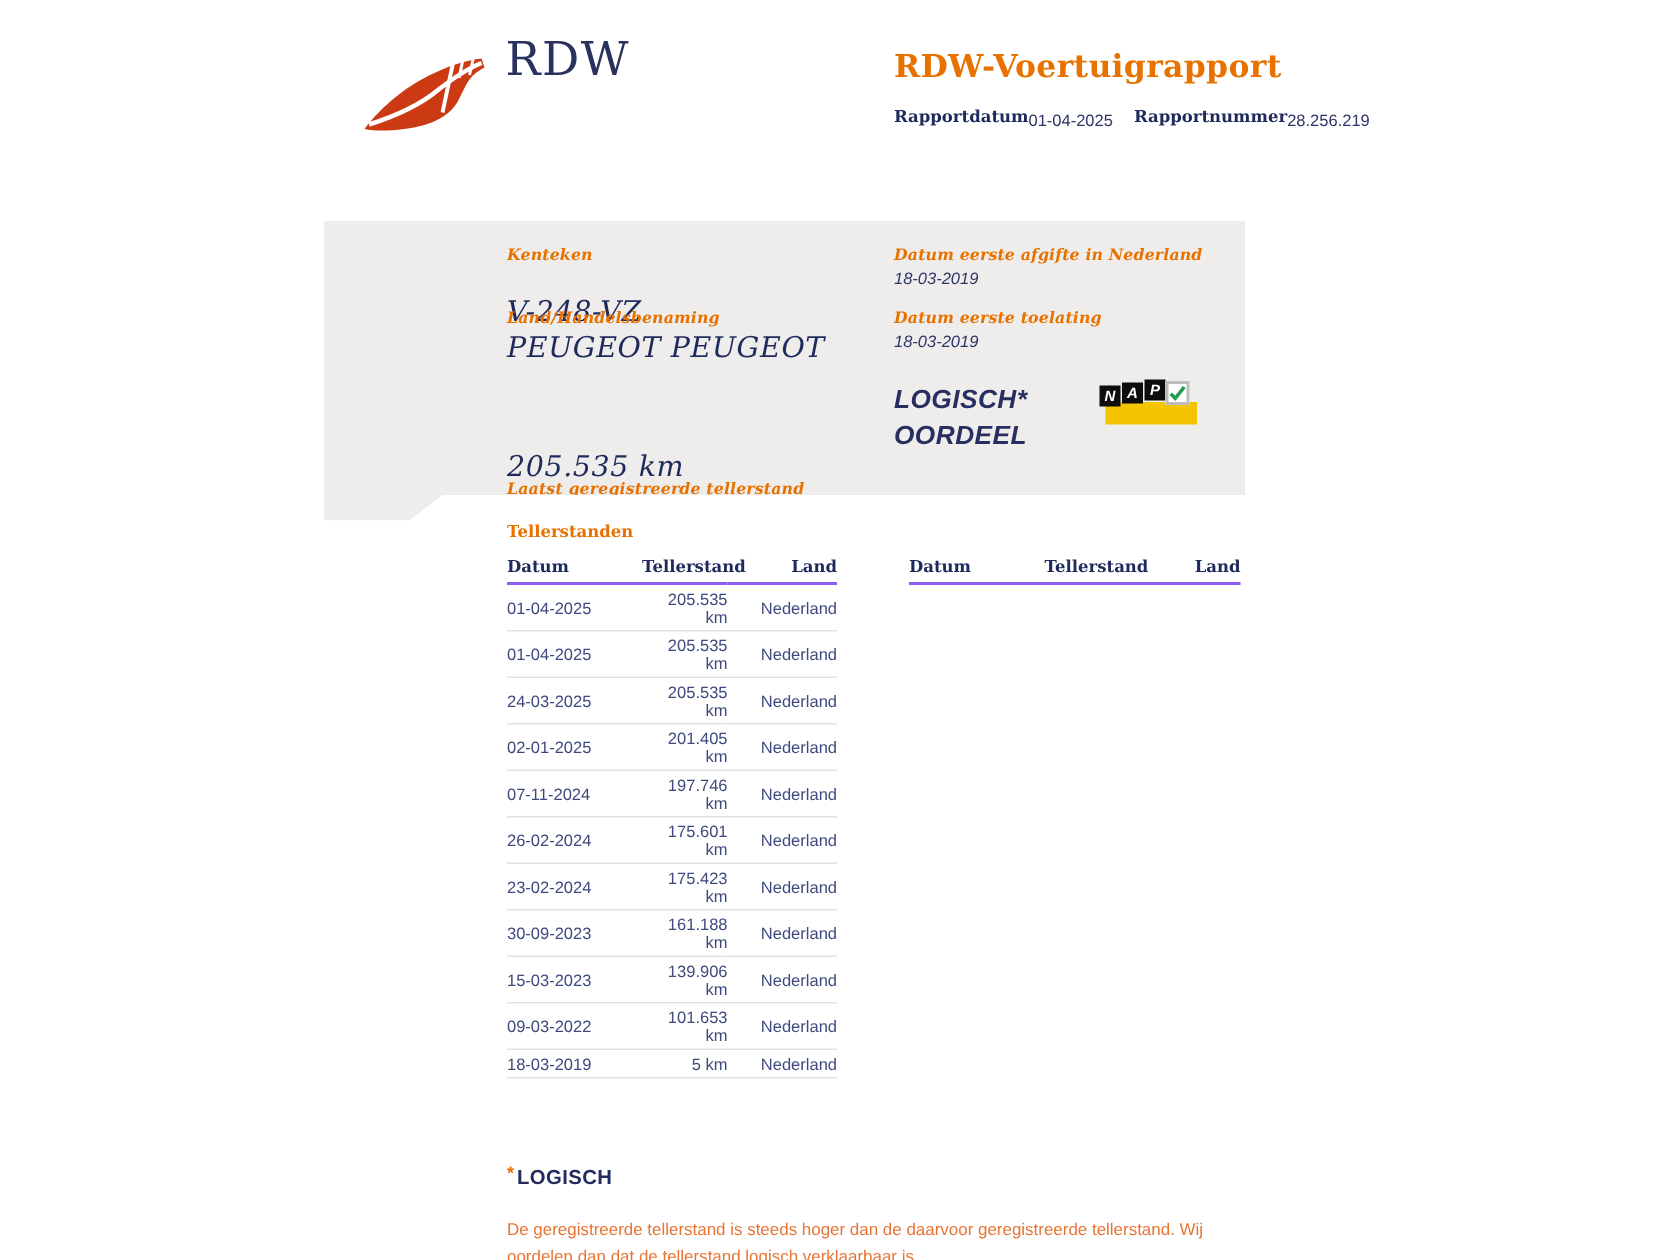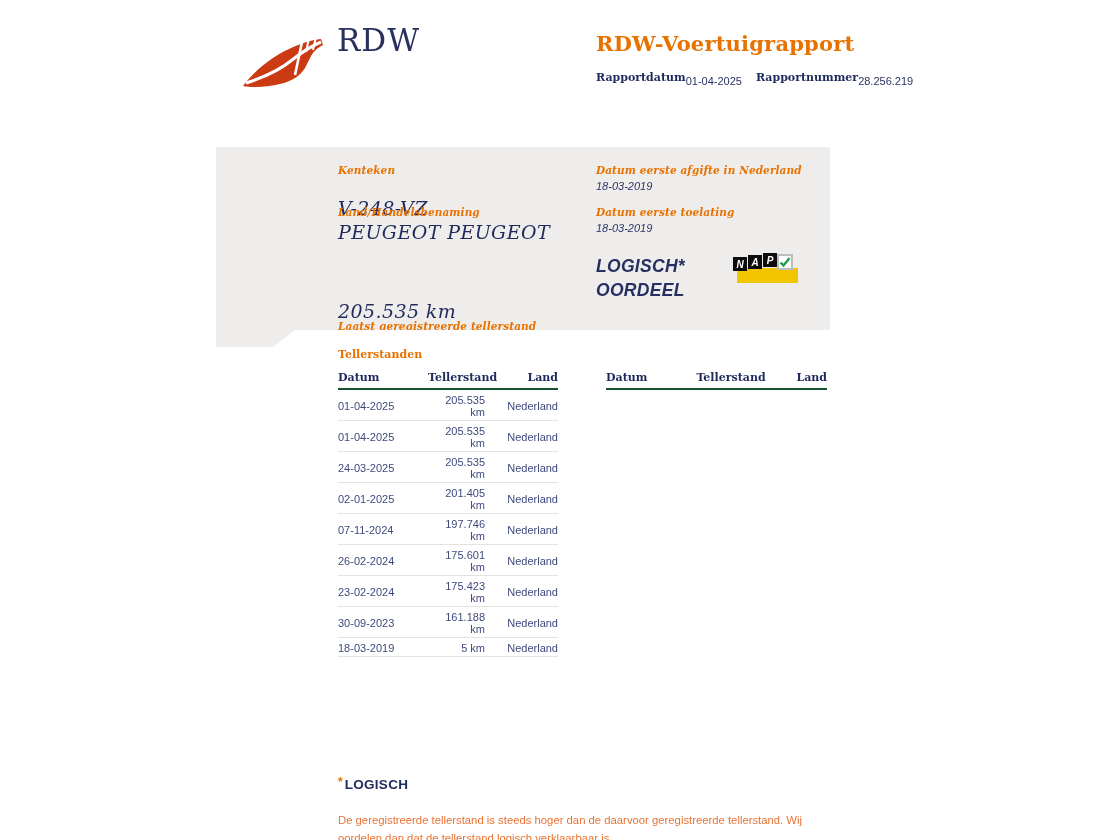--- a/index.html
+++ b/index.html
@@ -63,21 +63,21 @@
   }
 
   
   #section-title{
     left:338px;top:348px;font-family:"DejaVu Serif","Liberation Serif",serif;
     font-weight:bold;font-size:11px;color:#e87200;
   }
   .meter-table{border-collapse:collapse;table-layout:fixed;}
   .meter-table th{
     font-family:"DejaVu Serif","Liberation Serif",serif;font-size:11px;font-weight:bold;
-    color:#1f2a5c;text-align:left;padding:0 0 4px 0;border-bottom:2px solid #14532d;
+    color:#1f2a5c;text-align:left;padding:0 0 4px 0;border-bottom:2px solid #8b5cf6;
   }
   .meter-table td{
     font-size:11px;color:#3e4a7d;padding:3.5px 0 2.5px 0;border-bottom:1px solid #e4e2e0;
   }
   .meter-table th:nth-child(2),.meter-table td:nth-child(2),
   .meter-table th:nth-child(3),.meter-table td:nth-child(3){text-align:right;}
   #table-left{left:338px;top:371px;}
   #table-left table{width:220px;}
   #table-right{left:606px;top:371px;}
   #table-right table{width:221px;}
@@ -202,20 +202,30 @@
           <td>Nederland</td>
         </tr>
         <tr>
           <td>23-02-2024</td>
           <td>175.423 km</td>
           <td>Nederland</td>
         </tr>
         <tr>
           <td>30-09-2023</td>
           <td>161.188 km</td>
+          <td>Nederland</td>
+        </tr>
+        <tr>
+          <td>15-03-2023</td>
+          <td>139.906 km</td>
+          <td>Nederland</td>
+        </tr>
+        <tr>
+          <td>09-03-2022</td>
+          <td>101.653 km</td>
           <td>Nederland</td>
         </tr>
         <tr>
           <td>18-03-2019</td>
           <td>5 km</td>
           <td>Nederland</td>
         </tr>
       </tbody>
   </table>
 </div>

